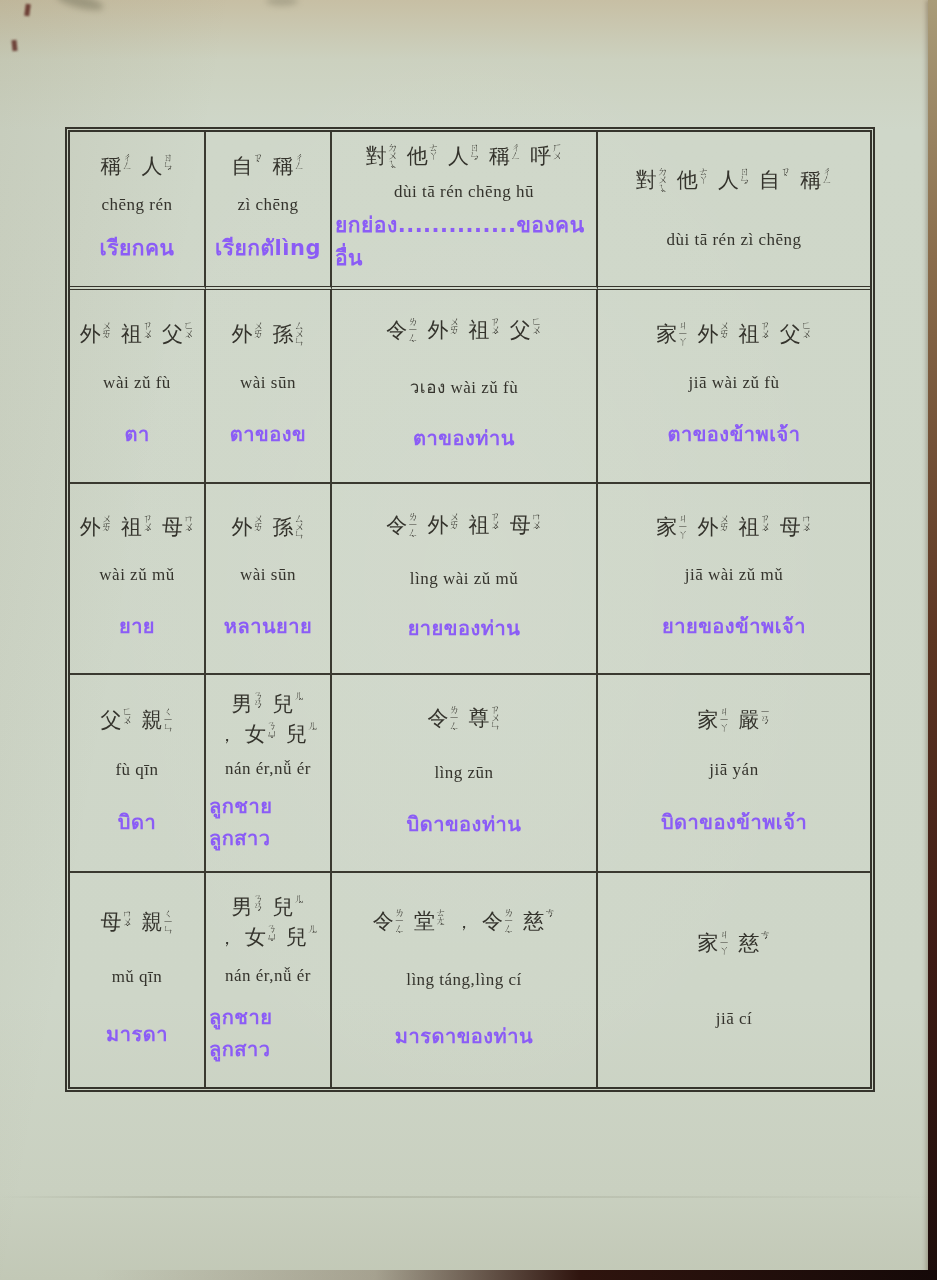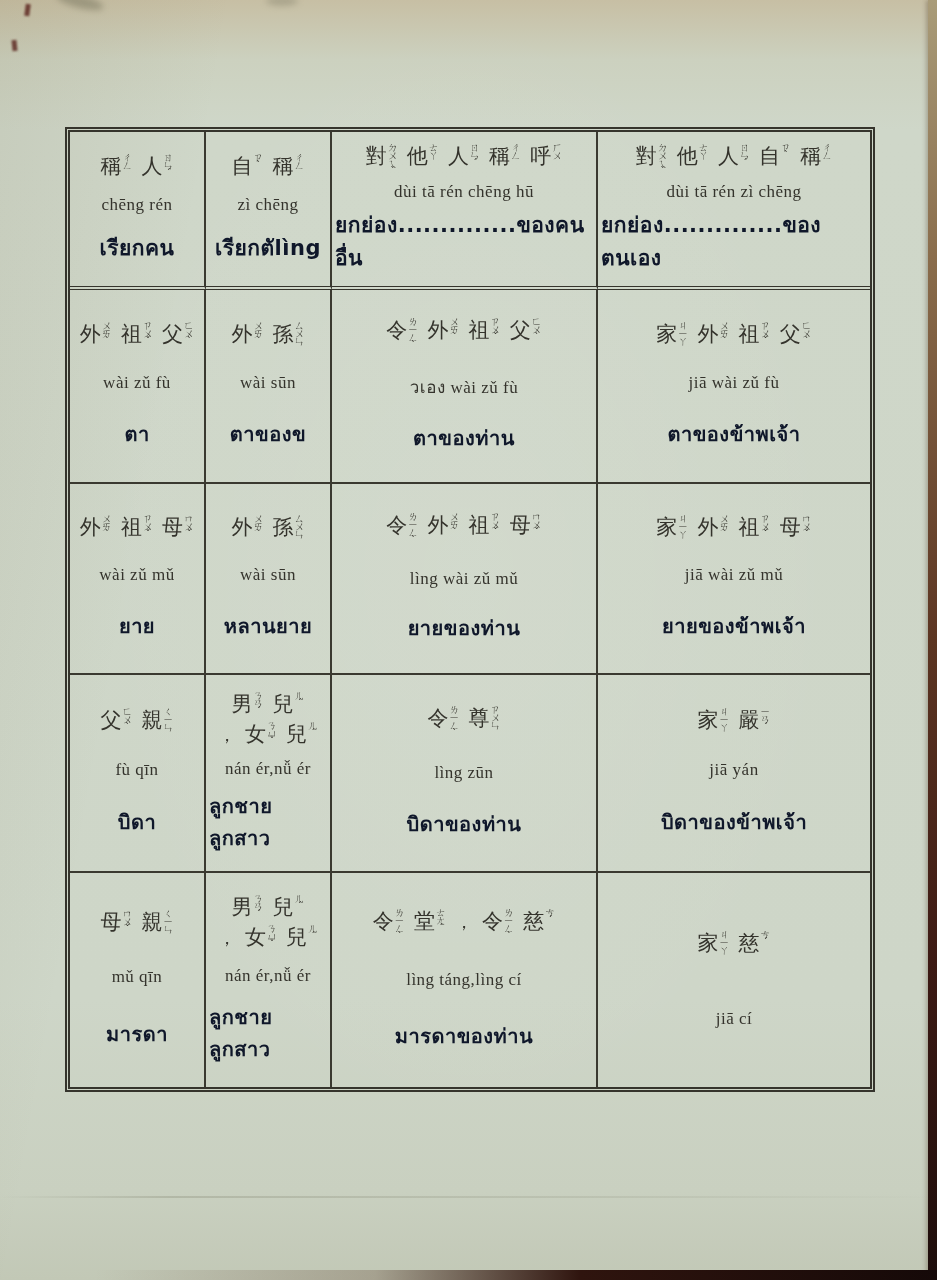--- a/index.html
+++ b/index.html
@@ -57,21 +57,21 @@
 
   .zh-block { display:flex; flex-direction:column; align-items:center; gap:5px; }
   .zh-line  { display:flex; align-items:flex-start; justify-content:center; gap:9px; }
   .zh-pair  { display:inline-flex; align-items:flex-start; }
   .hanzi    { font-size:21px; line-height:25px; letter-spacing:0; }
   .hanzi.punct { font-size:18px; }
   .zhuyin   { display:inline-flex; flex-direction:column; align-items:center;
               font-size:10px; line-height:8px; margin-left:1px; margin-top:0; }
   .zhuyin span { display:block; }
   .pinyin   { font-family:"Liberation Serif", serif; font-size:17px; letter-spacing:0.5px; }
-  .thai     { font-weight:bold; font-size:20px; letter-spacing:0.5px; color:#0f172a; }
+  .thai     { font-weight:bold; font-size:20px; letter-spacing:0.5px; color:#8b5cf6; }
   .cell.header .thai { font-size:21px; }
 </style>
 </head>
 <body>
 
 <div class="smudge-1"></div>
 <div class="smudge-2"></div>
 <div class="mark-red-1"></div>
 <div class="mark-red-2"></div>
 <div class="crease"></div>
@@ -207,21 +207,20 @@
           <span class="zh-pair">
             <span class="hanzi">稱</span>
             <span class="zhuyin">
               <span>ㄔ</span>
               <span>ㄥ</span>
             </span>
           </span>
         </div>
       </div>
       <div class="pinyin">dùi tā rén zì chēng</div>
-      <div class="thai">ยกย่อง..............ของตนเอง</div>
     </div>
     <div class="cell">
       <div class="zh-block">
         <div class="zh-line">
           <span class="zh-pair">
             <span class="hanzi">外</span>
             <span class="zhuyin">
               <span>ㄨ</span>
               <span>ㄞ</span>
               <span>ˋ</span>

